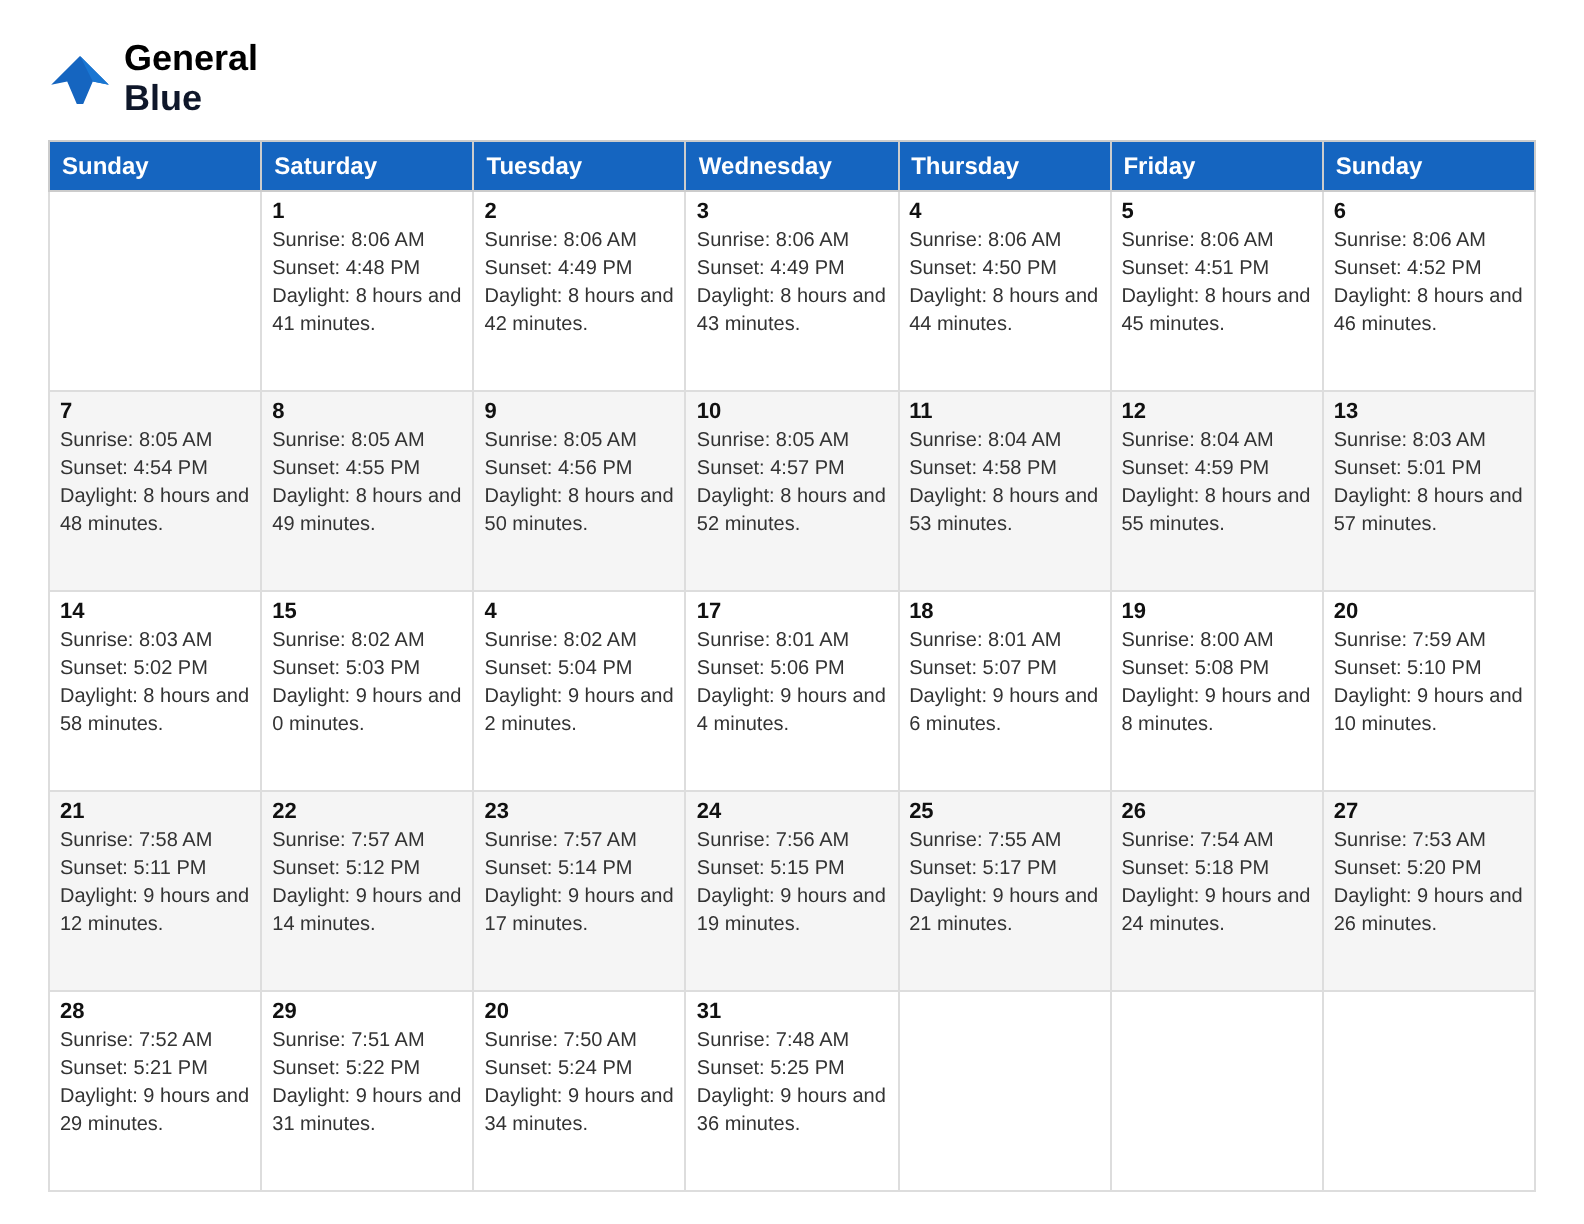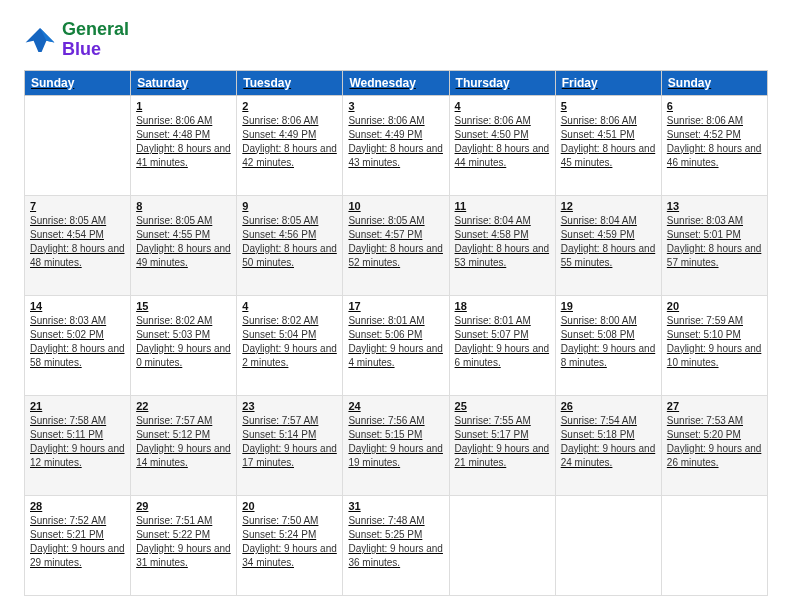--- a/index.html
+++ b/index.html
@@ -28,21 +28,21 @@
       align-items: center;
       gap: 6px;
     }
     .logo-text {
       font-size: 18px;
       font-weight: bold;
       color: #1a1a2e;
       line-height: 1.1;
     }
     .logo-text span {
-      color: #15803d;
+      color: #000000;
     }
     .logo-bird {
       width: 32px;
       height: 28px;
     }
     .title-block {
       text-align: right;
     }
     .main-title {
       font-size: 36px;
@@ -52,21 +52,20 @@
     }
     .subtitle {
       font-size: 16px;
       color: #1a1a2e;
       font-weight: normal;
     }
     .calendar-table {
       width: 100%;
       border-collapse: collapse;
       flex: 1;
-      text-decoration: underline;
     }
     .calendar-table thead tr th {
       background-color: #1565c0;
       color: #fff;
       font-size: 12px;
       font-weight: bold;
       padding: 5px 6px;
       text-align: left;
       border: 1px solid #ccc;
     }
@@ -105,21 +104,21 @@
 <div class="page">
   <div class="header">
     <div class="logo">
       <svg class="logo-bird" viewBox="0 0 40 34" xmlns="http://www.w3.org/2000/svg">
         <polygon points="20,2 38,20 28,18 22,32 18,32 12,18 2,20" fill="#1565c0"></polygon>
         <polygon points="20,2 38,20 28,18" fill="#1976d2"></polygon>
       </svg>
       <div>
         <div class="logo-text">
           <span>General</span><br>
-          <span style="color:#6d28d9;">Blue</span>
+          <span style="color:#0f172a;">Blue</span>
         </div>
       </div>
     </div>
     <div class="title-block">
       <div class="main-title"></div>
       <div class="subtitle"></div>
     </div>
   </div>
 
   <table class="calendar-table">

